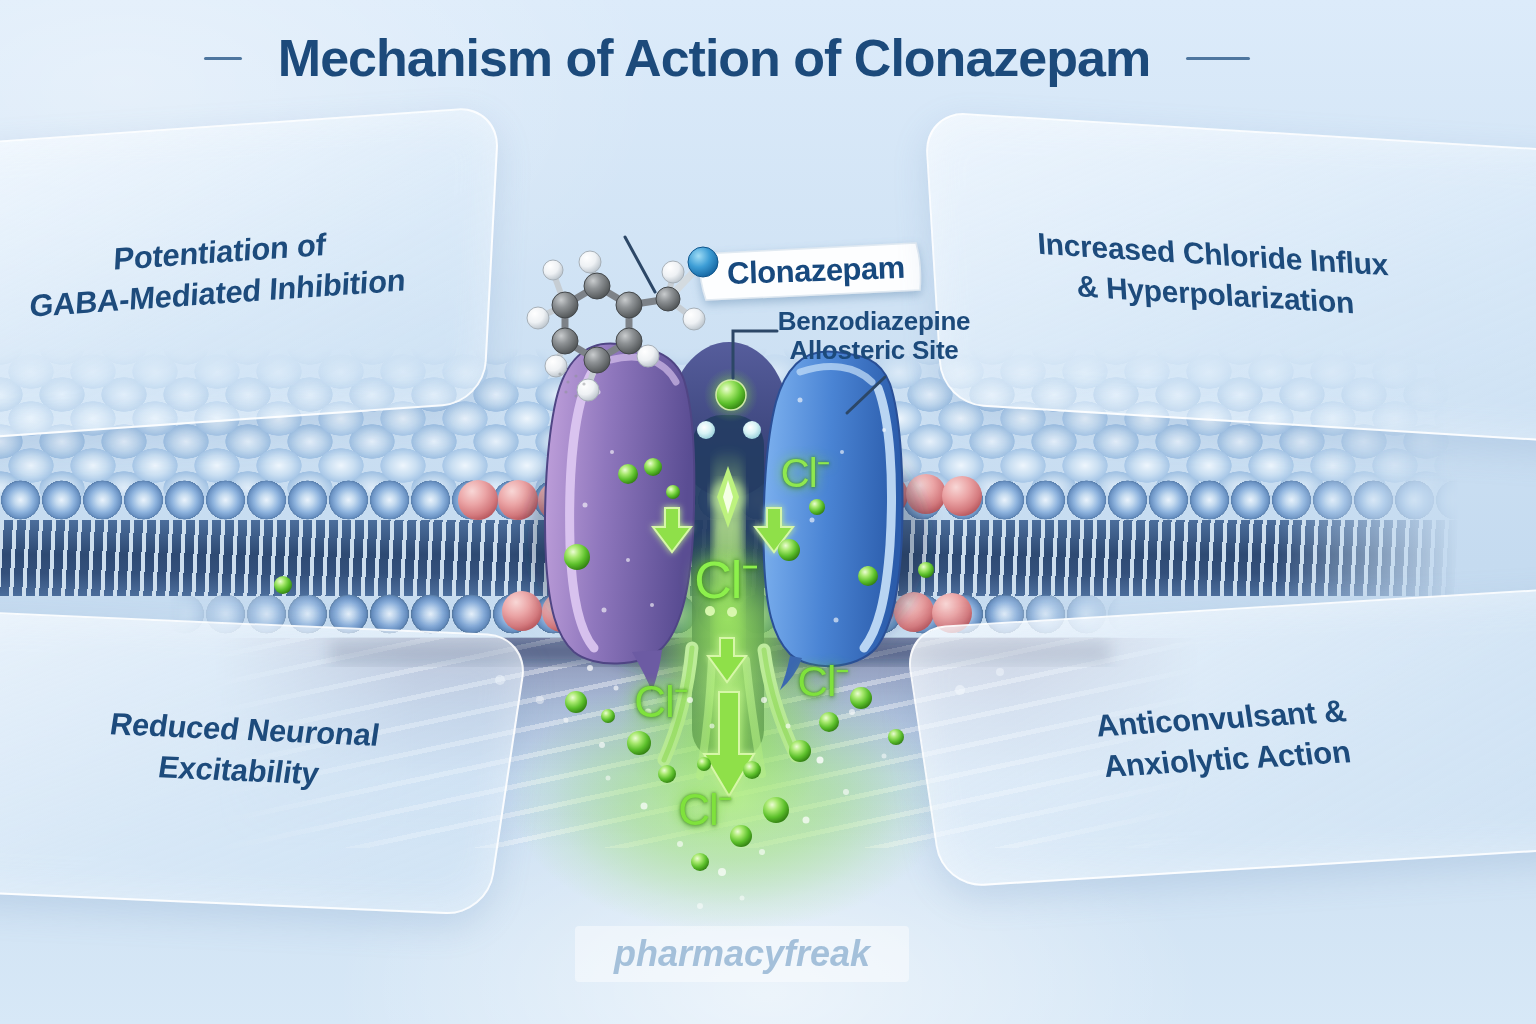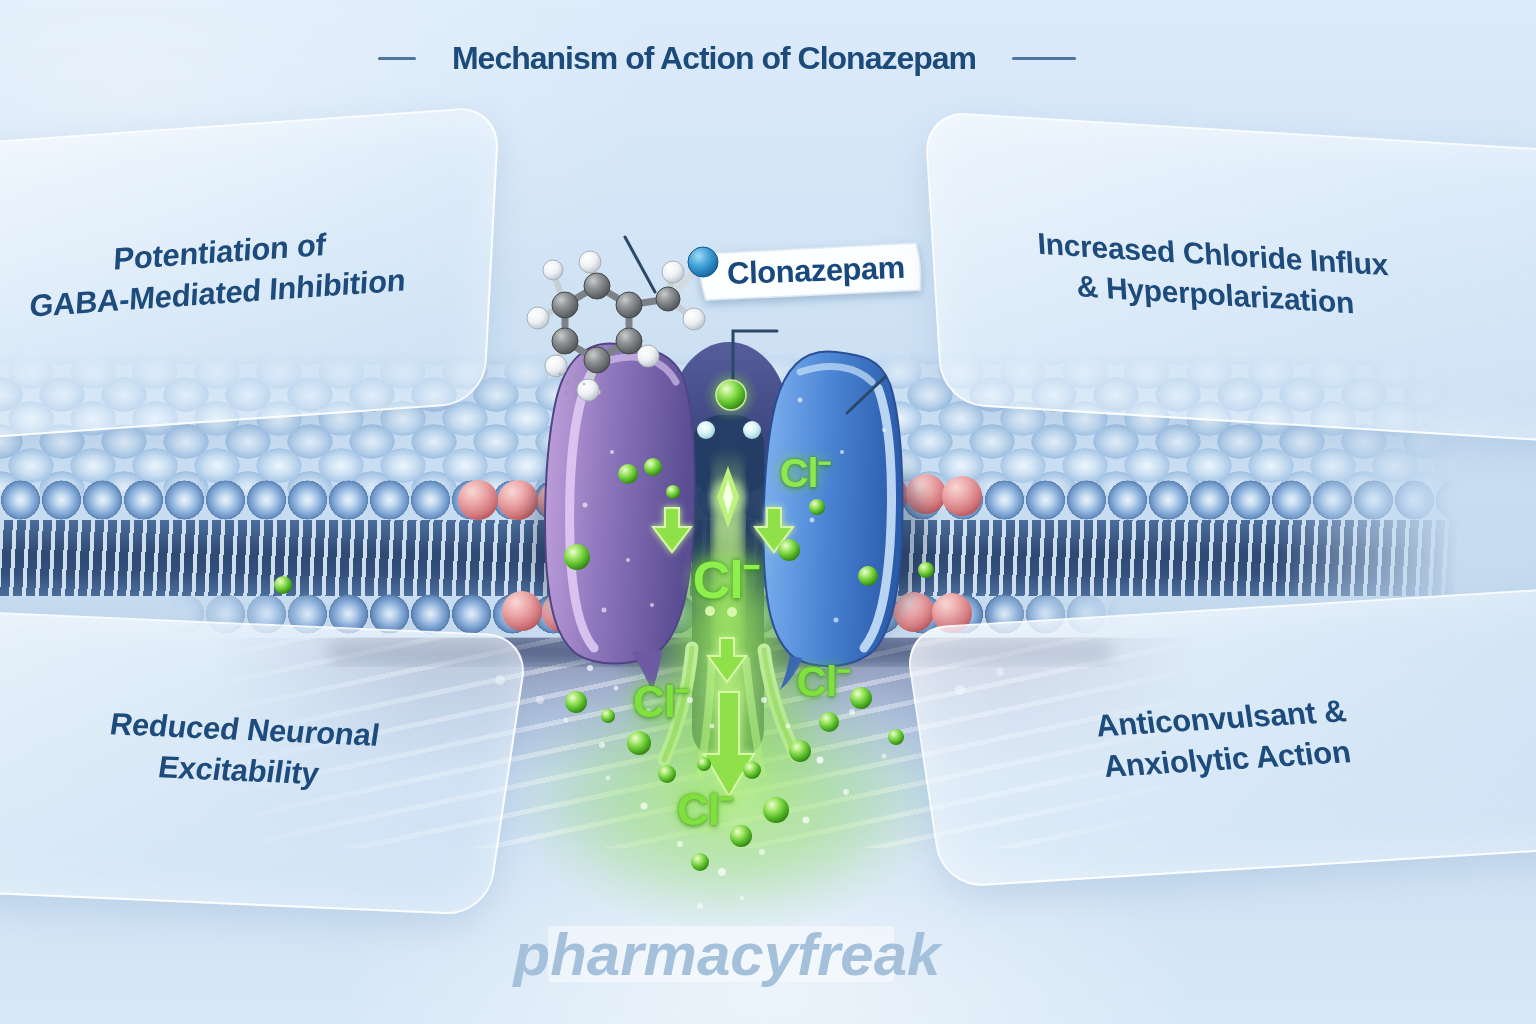--- a/index.html
+++ b/index.html
@@ -57,31 +57,31 @@
   .panel-tl{left:-70px;top:126px;width:545px;height:292px;transform:rotate(-4deg) skewX(-7deg);font-size:31px;padding-left:14px;}
   .panel-tr{right:-70px;top:132px;width:560px;height:288px;transform:rotate(3.5deg) skewX(7deg);font-size:30px;padding-right:110px;}
   .panel-bl{left:-70px;top:622px;width:535px;height:252px;transform:rotate(2.5deg) skewX(-6deg);font-size:31px;padding-left:40px;padding-bottom:26px;}
   .panel-br{right:-80px;top:606px;width:600px;height:258px;transform:rotate(-3.5deg) skewX(5deg);font-size:31px;padding-right:90px;}
   
   .lbl{position:absolute;z-index:6;color:#1c4a7b;font-weight:bold;white-space:nowrap;}
   .gaba-lbl{left:508px;top:195px;font-size:27px;letter-spacing:-.3px;}
   .site-lbl{left:768px;top:307px;width:212px;text-align:center;font-size:26px;line-height:1.12;letter-spacing:-.3px;white-space:normal;}
   .drug-lbl{left:716px;top:250px;width:200px;height:42px;display:flex;align-items:center;justify-content:center;
     font-size:31px;color:#17497e;transform:rotate(-2deg);letter-spacing:-.5px;}
-  .cl{position:absolute;z-index:6;transform:translate(-50%,-50%);font-weight:700;color:#7fe23c;letter-spacing:-1px;
+  .cl{position:absolute;z-index:6;transform:translate(-50%,-50%);font-weight:400;color:#7fe23c;letter-spacing:-1px;
     text-shadow:0 0 12px rgba(120,215,60,.95),0 0 3px rgba(45,120,10,.85),0 2px 4px rgba(25,85,15,.4);}
   .cl1{left:805px;top:471px;font-size:40px;color:#8fe84f;}
   .cl2{left:726px;top:577px;font-size:52px;color:#8df04c;text-shadow:0 0 16px rgba(150,240,90,1),0 0 4px rgba(45,120,10,.9),0 2px 5px rgba(25,85,15,.45);}
   .cl3{left:661px;top:700px;font-size:44px;}
   .cl4{left:823px;top:679px;font-size:42px;}
   .cl5{left:705px;top:808px;font-size:44px;}
   
-  .watermark{position:absolute;z-index:6;left:548px;top:926px;width:334px;height:56px;
+  .watermark{position:absolute;z-index:6;left:575px;top:926px;width:334px;height:56px;
     background:rgba(255,255,255,.45);border-radius:4px;display:flex;align-items:center;justify-content:center;
-    font-size:60px;font-weight:bold;font-style:italic;color:#a4c0da;letter-spacing:0;padding-left:12px;}
+    font-size:36px;font-weight:bold;font-style:italic;color:#a4c0da;letter-spacing:0;}
 </style>
 </head>
 <body>
 
 <div class="stage">
 
   <div class="membrane-a">
     <div class="bumps"></div>
     <div class="tails"></div>
     <div class="heads-top"></div>
@@ -382,25 +382,29 @@
   </div>
   <div class="panel panel-br">
     <div>
       <span class="pline">Anticonvulsant &amp;</span>
       <span class="pline">Anxiolytic Action</span>
     </div>
   </div>
 
   <div class="title-row">
     <span class="tdash l"></span>
-    <h1 class="title" style="margin:10px;font-size:32px;">Mechanism of Action of Clonazepam</h1>
+    <h1 class="title" style="margin:10px;font-size:52px;">Mechanism of Action of Clonazepam</h1>
     <span class="tdash r"></span>
   </div>
 
   <div class="lbl drug-lbl">Clonazepam</div>
+  <div class="lbl site-lbl">
+    <span class="pline" style="display:block;">Benzodiazepine</span>
+    <span class="pline" style="display:block;">Allosteric Site</span>
+  </div>
 
   <div class="cl cl1">Cl⁻</div>
   <div class="cl cl2">Cl⁻</div>
   <div class="cl cl3">Cl⁻</div>
   <div class="cl cl4">Cl⁻</div>
   <div class="cl cl5">Cl⁻</div>
 
   <div class="watermark">pharmacyfreak</div>
 
 </div>

